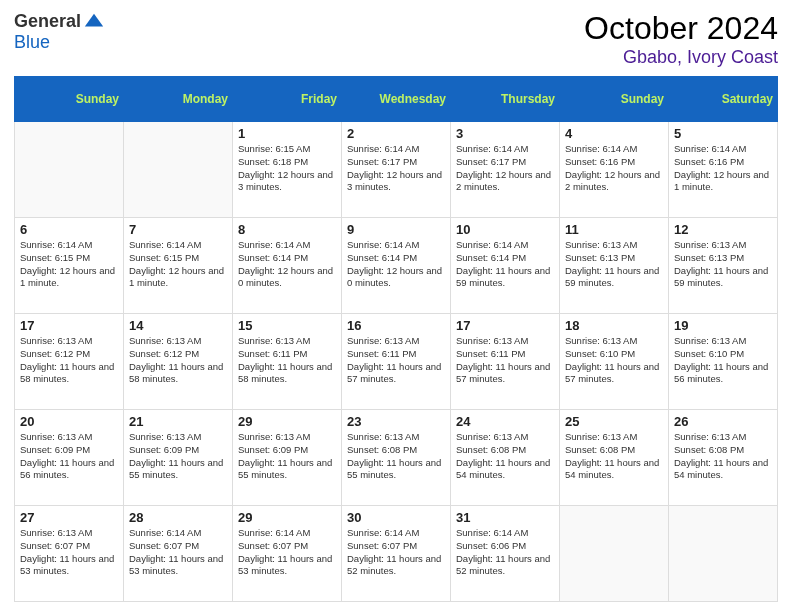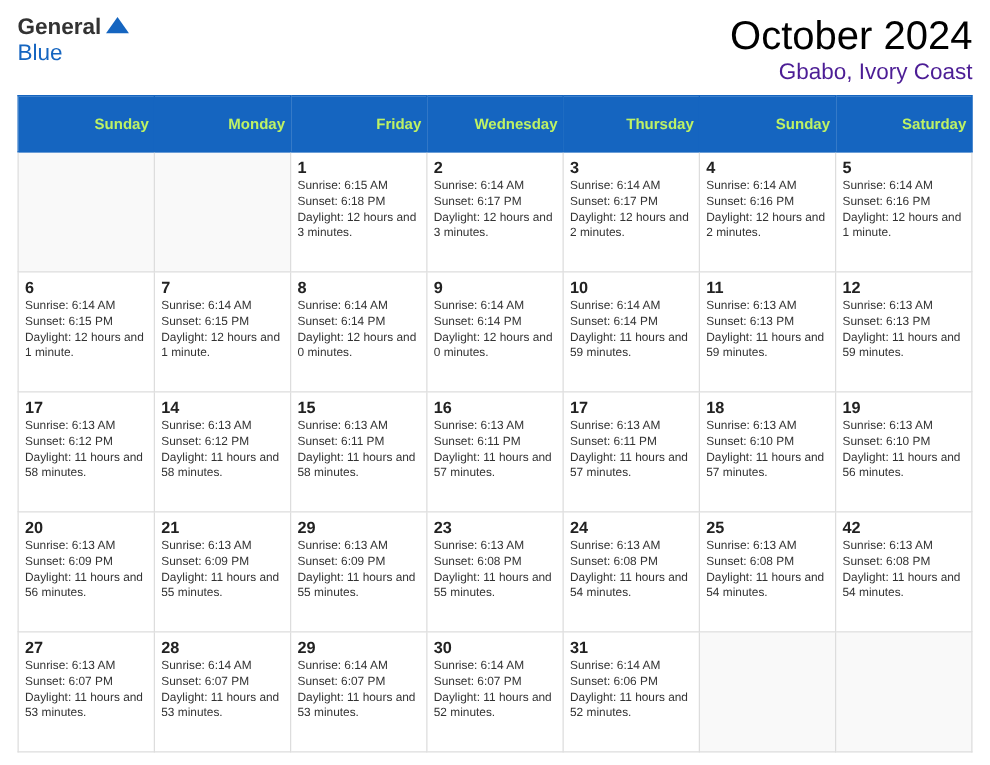--- a/index.html
+++ b/index.html
@@ -235,21 +235,21 @@
           </td>
           <td>
             <div class="day-num">24</div>
             <div class="day-info">Sunrise: 6:13 AM<br>Sunset: 6:08 PM<br>Daylight: 11 hours and 54 minutes.</div>
           </td>
           <td>
             <div class="day-num">25</div>
             <div class="day-info">Sunrise: 6:13 AM<br>Sunset: 6:08 PM<br>Daylight: 11 hours and 54 minutes.</div>
           </td>
           <td>
-            <div class="day-num">42</div>
+            <div class="day-num">26</div>
             <div class="day-info">Sunrise: 6:13 AM<br>Sunset: 6:08 PM<br>Daylight: 11 hours and 54 minutes.</div>
           </td>
         </tr>
         <tr>
           <td>
             <div class="day-num">27</div>
             <div class="day-info">Sunrise: 6:13 AM<br>Sunset: 6:07 PM<br>Daylight: 11 hours and 53 minutes.</div>
           </td>
           <td>
             <div class="day-num">28</div>

